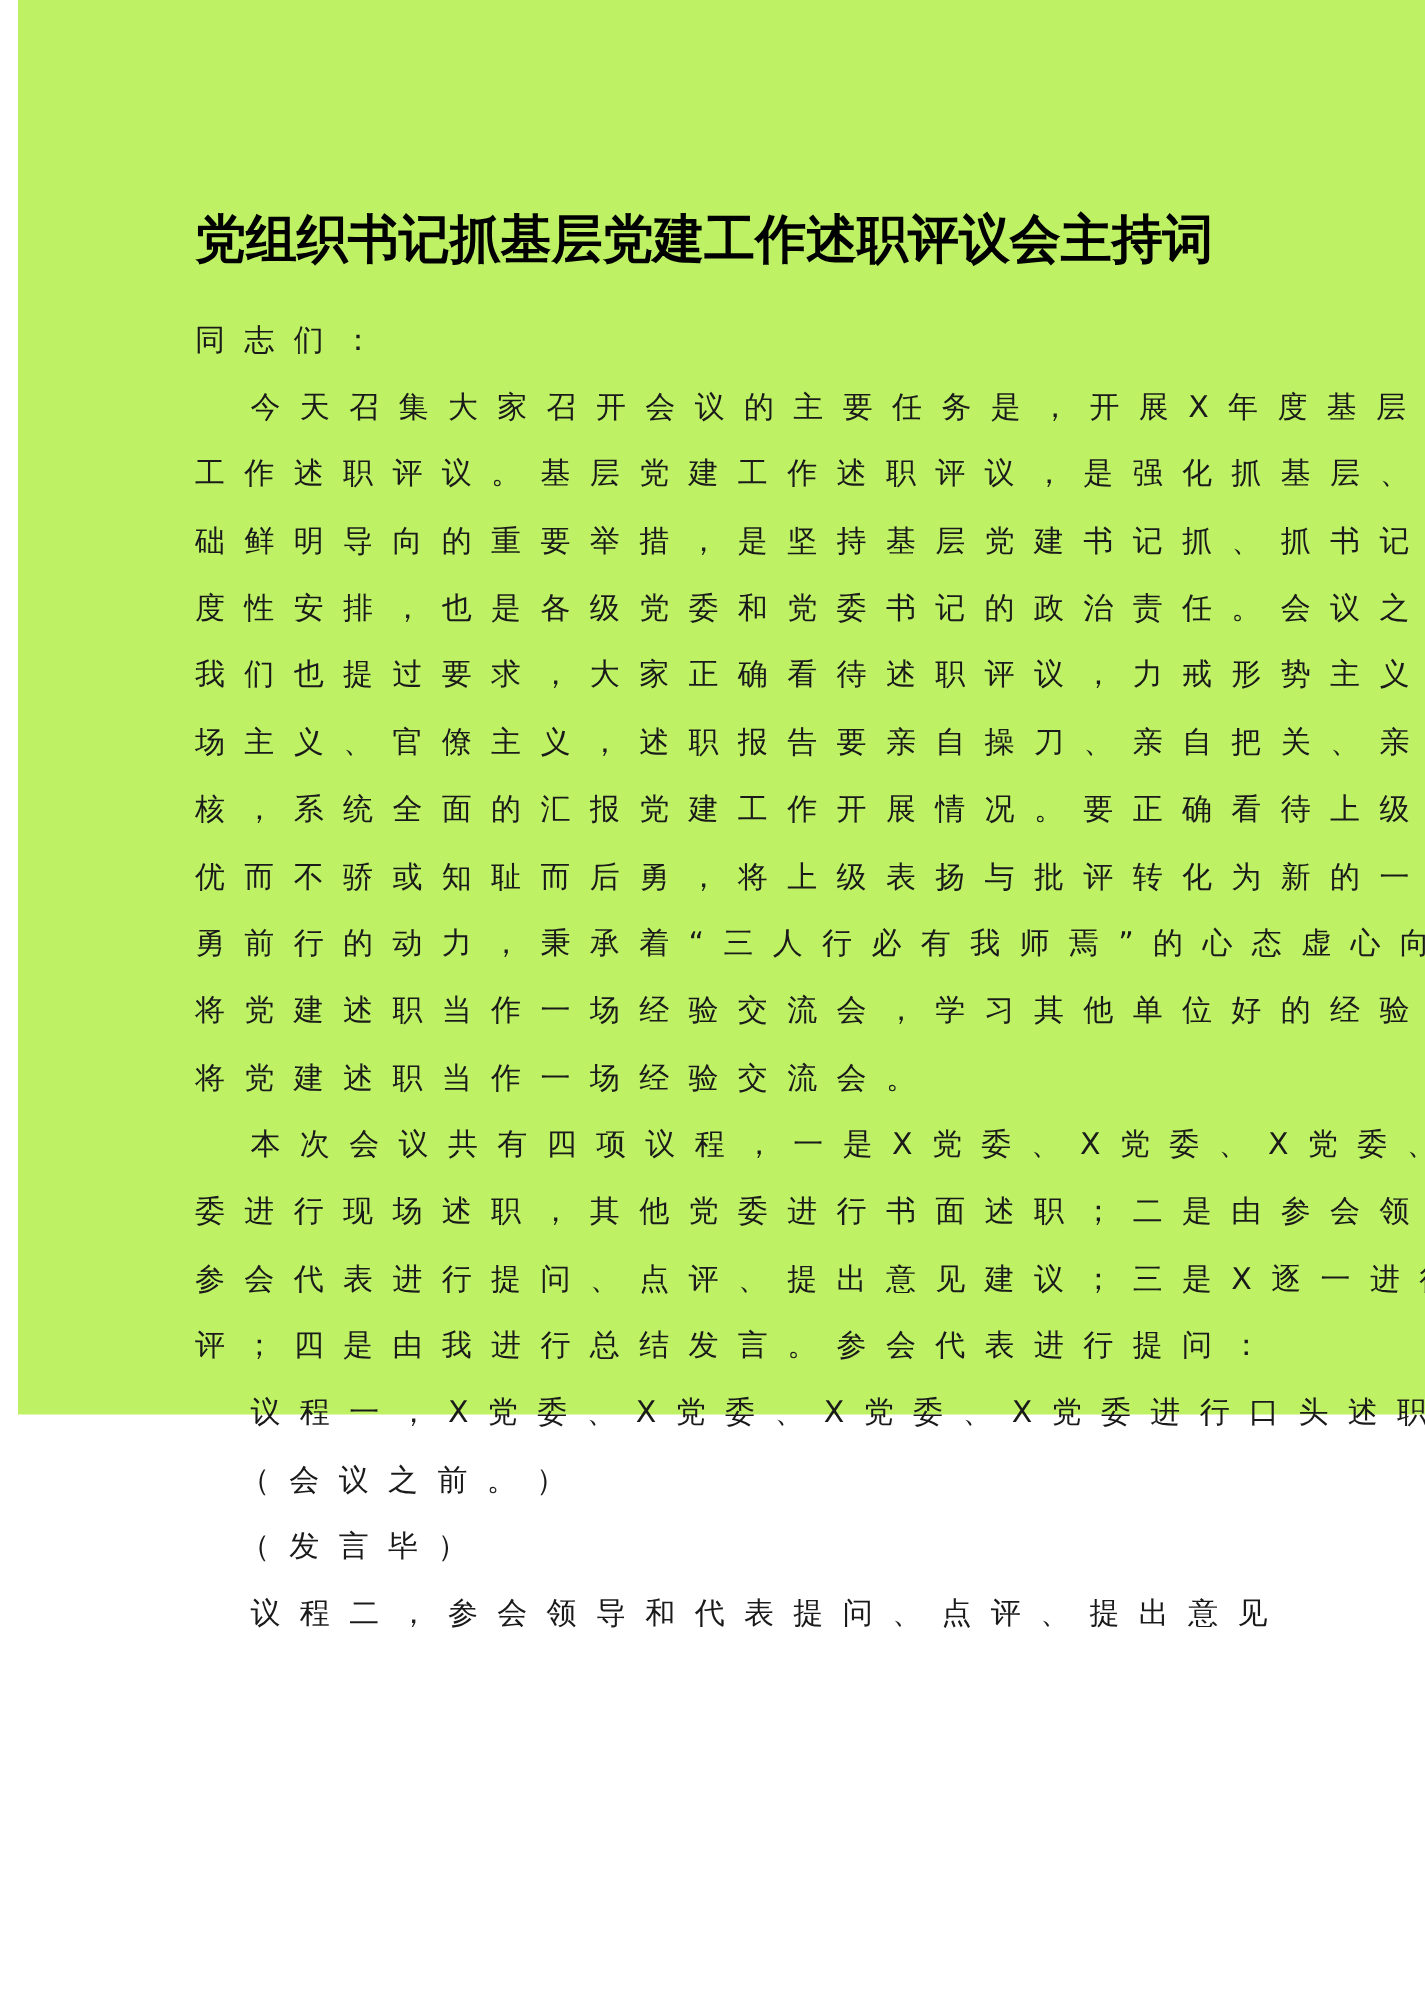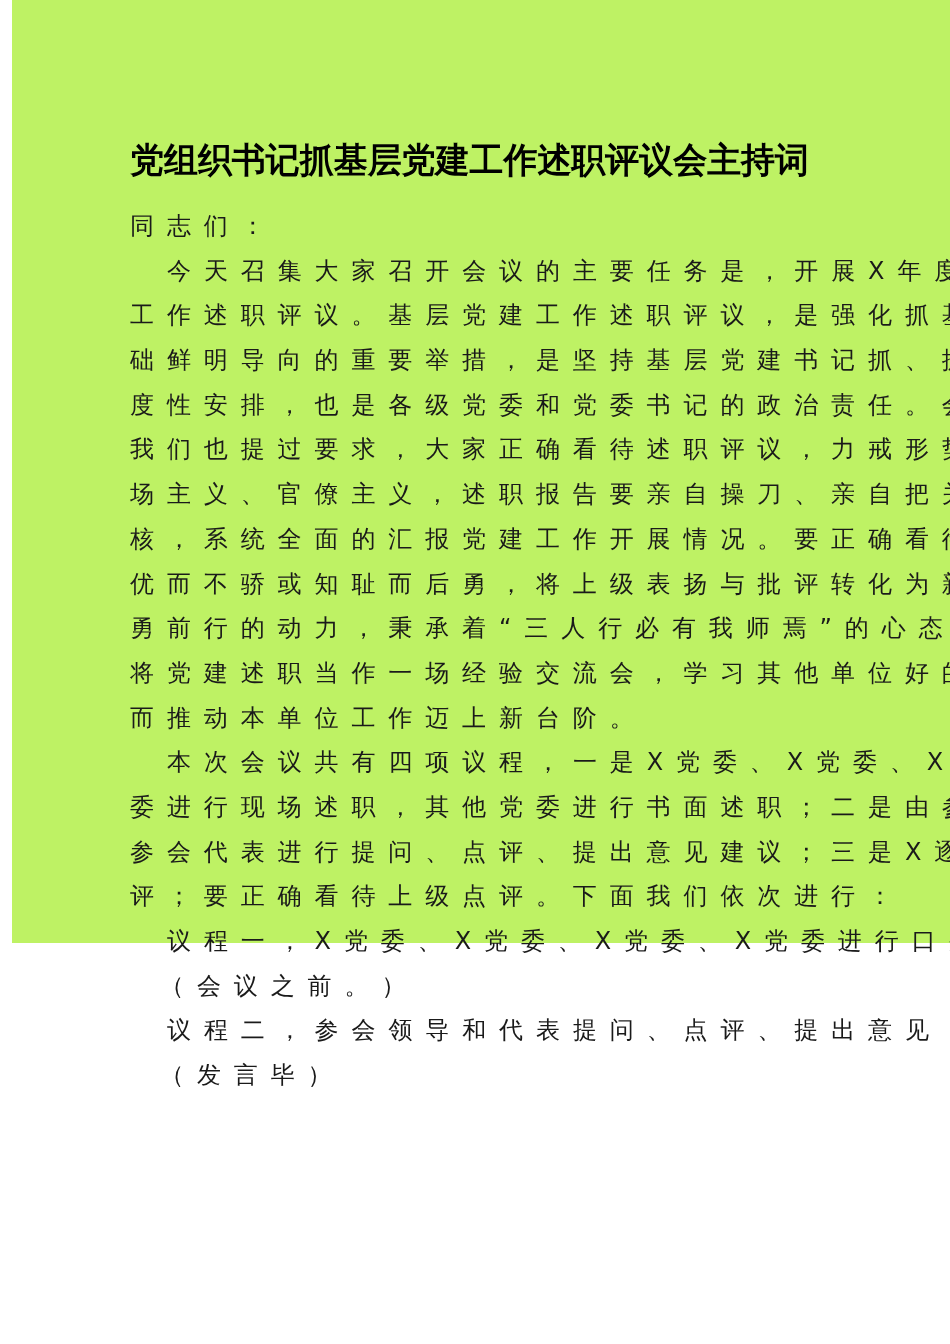--- a/index.html
+++ b/index.html
@@ -39,21 +39,21 @@
     .body-text {
       position: absolute;
       left: 118px;
       top: 204px;
       width: 720px;
     }
     .line {
       height: 44.7px;
       line-height: 44.7px;
       font-family: "DejaVu Sans", "Liberation Sans", sans-serif;
-      font-size: 24px;
+      font-size: 20px;
       letter-spacing: 12.9px;
       white-space: nowrap;
       color: #1a1a1a;
       font-weight: normal;
     }
     .indent { padding-left: 37px; }
     .indent-paren { padding-left: 30px; }
   </style>
 </head>
 <body>
@@ -68,31 +68,31 @@
       <div class="line indent">今天召集大家召开会议的主要任务是，开展X年度基层党建</div>
       <div class="line">工作述职评议。基层党建工作述职评议，是强化抓基层、打基</div>
       <div class="line">础鲜明导向的重要举措，是坚持基层党建书记抓、抓书记的制</div>
       <div class="line">度性安排，也是各级党委和党委书记的政治责任。会议之前，</div>
       <div class="line">我们也提过要求，大家正确看待述职评议，力戒形势主义、过</div>
       <div class="line">场主义、官僚主义，述职报告要亲自操刀、亲自把关、亲自审</div>
       <div class="line">核，系统全面的汇报党建工作开展情况。要正确看待上级点评，</div>
       <div class="line">优而不骄或知耻而后勇，将上级表扬与批评转化为新的一年奋</div>
       <div class="line">勇前行的动力，秉承着“三人行必有我师焉”的心态虚心向学，</div>
       <div class="line">将党建述职当作一场经验交流会，学习其他单位好的经验，从</div>
-      <div class="line">而推动本单位工作迈上新台阶。</div>
+      <div class="line">将党建述职当作一场经验交流会。</div>
     </div>
 
     <div>
       <div class="line indent">本次会议共有四项议程，一是X党委、X党委、X党委、X党</div>
       <div class="line">委进行现场述职，其他党委进行书面述职；二是由参会领导和</div>
       <div class="line">参会代表进行提问、点评、提出意见建议；三是X逐一进行点</div>
-      <div class="line">评；要正确看待上级点评。下面我们依次进行：</div>
+      <div class="line">评；四是由我进行总结发言。参会代表进行提问：</div>
     </div>
 
     <div>
       <div class="line indent">议程一，X党委、X党委、X党委、X党委进行口头述职，其</div>
     </div>
 
     <div class="line indent-paren">（会议之前。）</div>
+    <div class="line indent-paren">（发言毕）</div>
     <div class="line indent">议程二，参会领导和代表提问、点评、提出意见</div>
-    <div class="line indent-paren">（发言毕）</div>
   </div>
 </div>
 
 </body></html>

